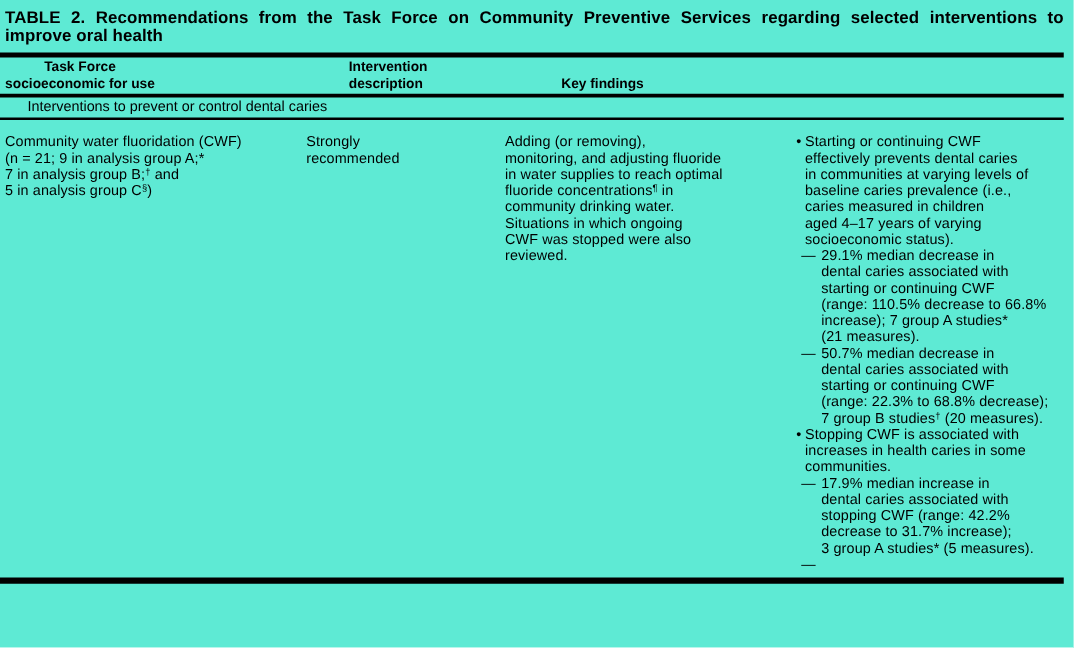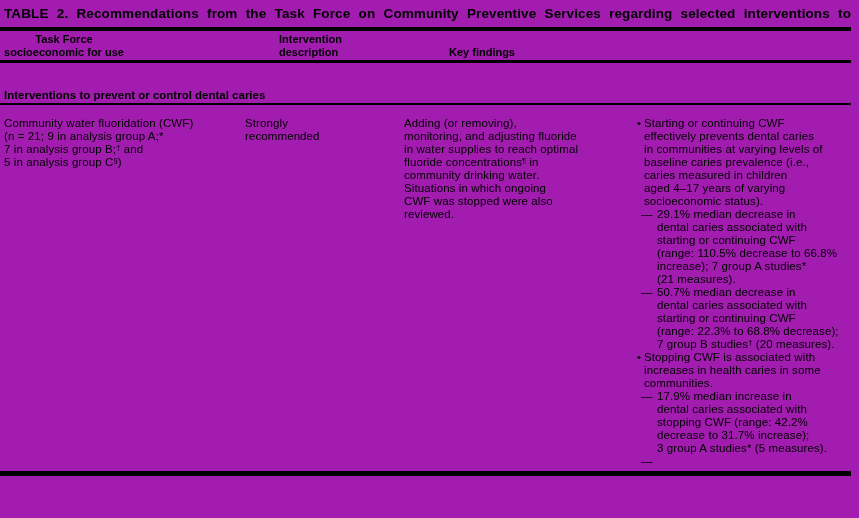--- a/index.html
+++ b/index.html
@@ -6,21 +6,21 @@
     margin: 0;
     padding: 0;
     background: #ffffff;
     color: #000000;
     font-family: "Liberation Sans", "DejaVu Sans", sans-serif;
   }
   .page {
     position: relative;
     width: 859px;
     height: 518px;
-    background: #a21caf;
+    background: #5eead4;
     overflow: hidden;
     box-sizing: border-box;
   }
   
   .title {
     padding: 6px 8px 0 4px;
     font-size: 13.5px;
     font-weight: bold;
     line-height: 15px;
     letter-spacing: 0.1px;
@@ -44,25 +44,24 @@
     font-weight: bold;
     line-height: 12.5px;
   }
   .pre { white-space: pre-line; }
   .hc1-inner { width: 156px; text-align: center; white-space: pre-line; }
   .hc2-inner { width: 120px; text-align: center; white-space: pre-line; }
   .hc3 { text-align: left; padding-left: 39px; }
   .hc4-inner { width: 156px; text-align: center; }
   
   .section {
-    padding: 2px 8px 1px 4px;
+    padding: 2px 8px 1px 22px;
     font-size: 11.5px;
-    font-weight: bold;
+    font-weight: normal;
     line-height: 13px;
-    margin-top: 24px;
   }
   
   .body-row {
     display: grid;
     grid-template-columns: 236px 164px 232px 1fr;
     padding: 12px 8px 3px 4px;
     font-size: 11.5px;
     line-height: 13px;
     letter-spacing: 0.1px;
     align-items: start;
@@ -83,20 +82,21 @@
     vertical-align: 3px;
   }
 </style>
 </head>
 <body>
 
 <div class="page">
 
   <div class="title">
     <div class="t1">TABLE 2. Recommendations from the Task Force on Community Preventive Services regarding selected interventions to</div>
+    <div class="t2">improve oral health</div>
   </div>
 
   <div class="rule rule-thick"></div>
 
   <div class="header-row">
     <div class="hc hc2">
       <div class="hc2-inner">Task Force
 socioeconomic for use</div>
     </div>
     <div class="hc hc3">Intervention&nbsp; description</div>

